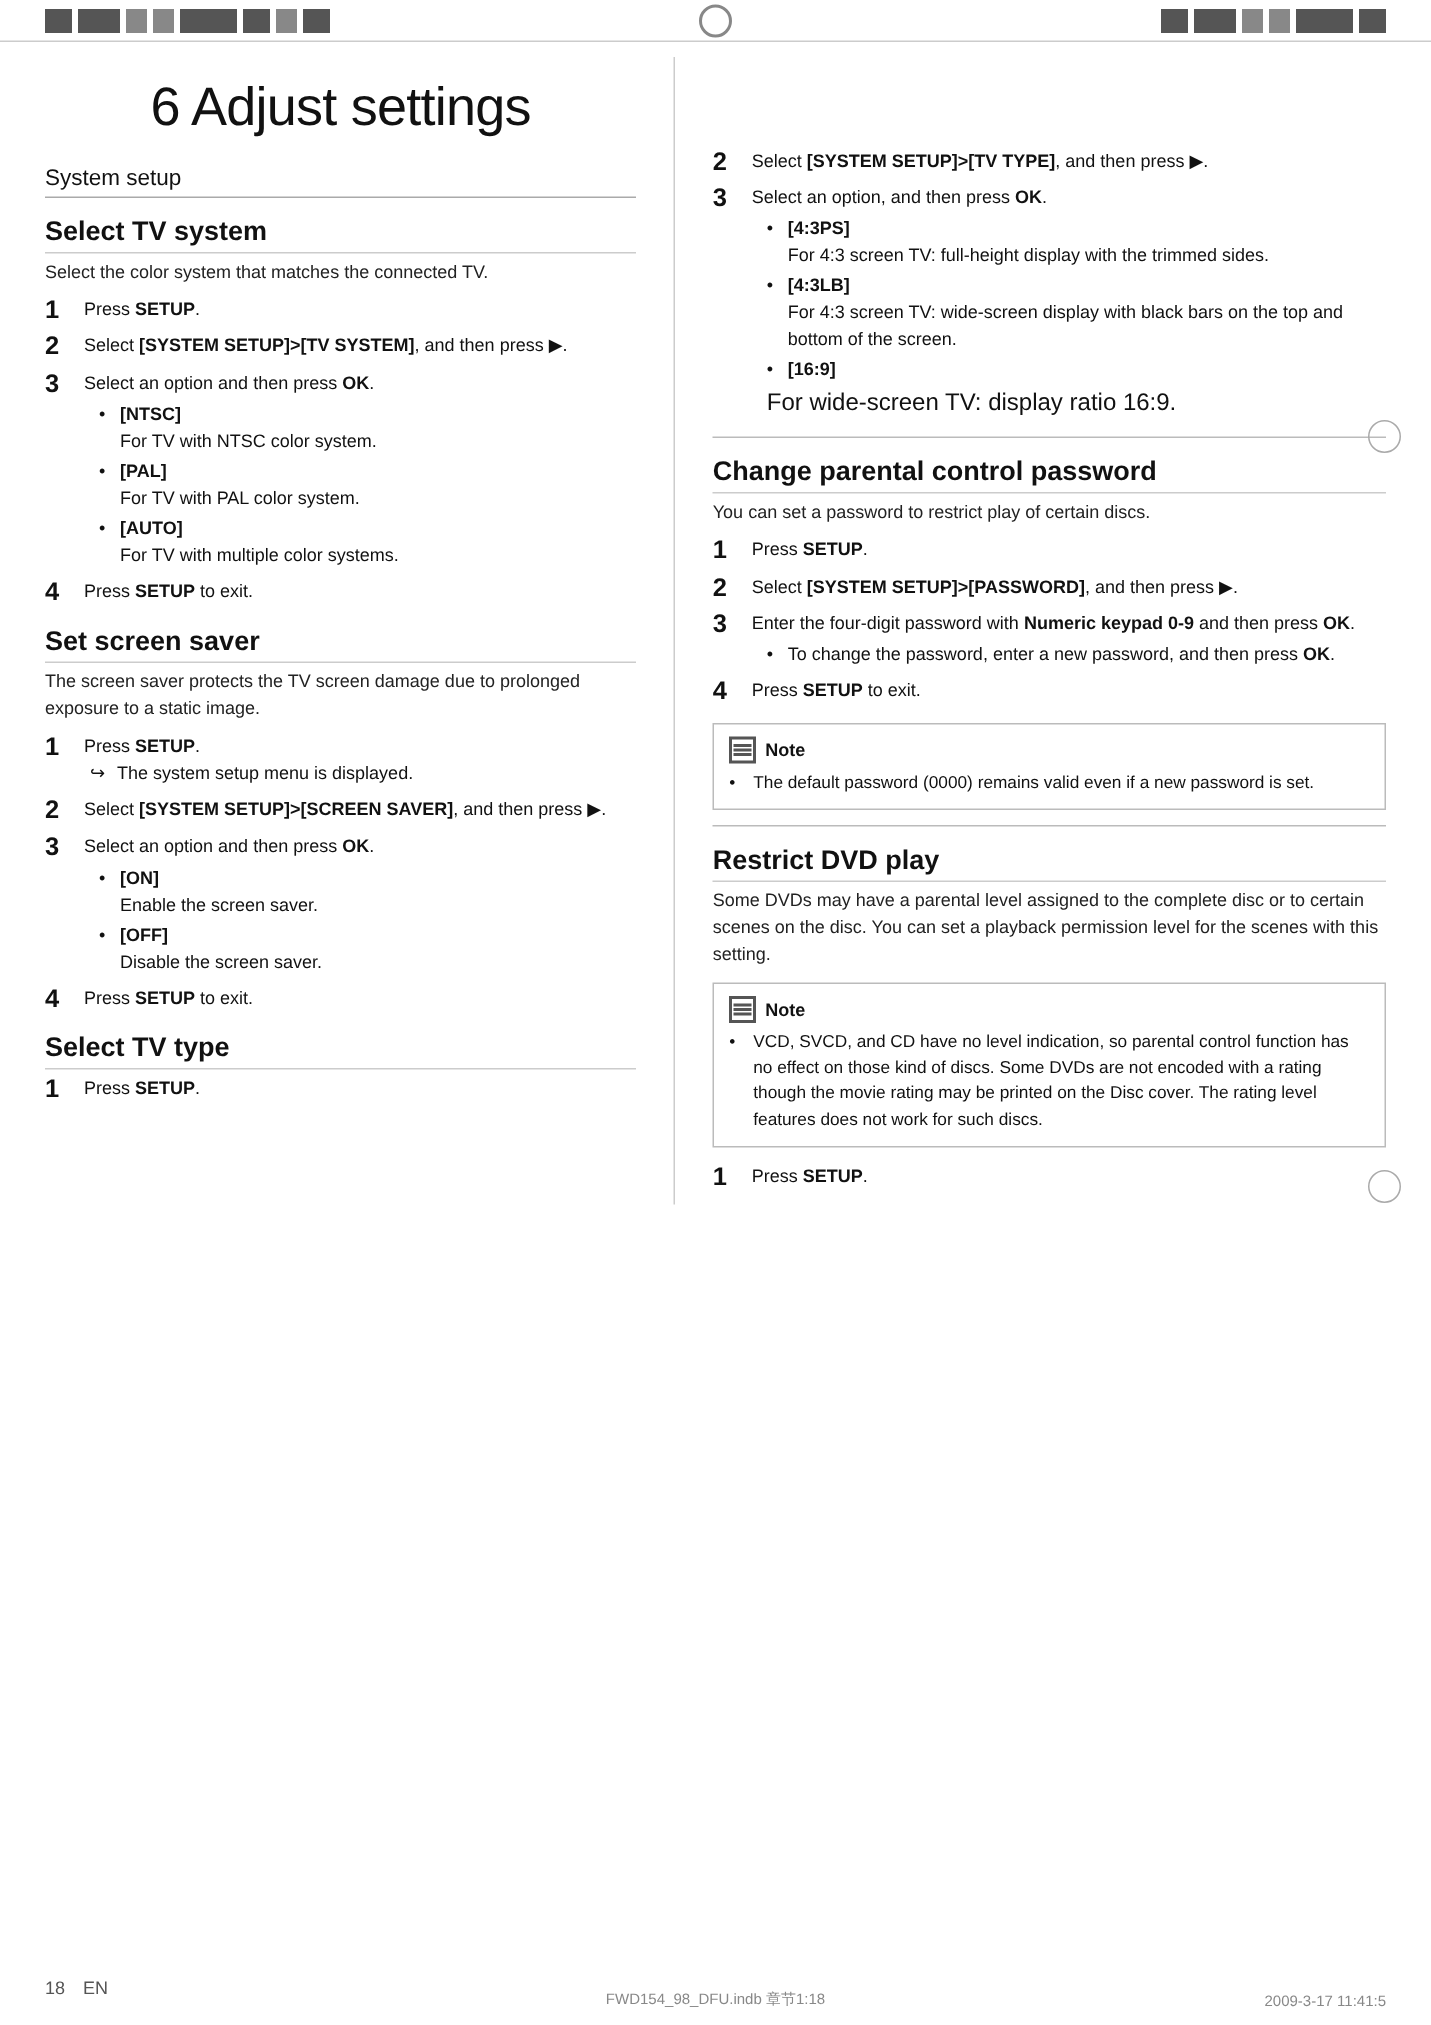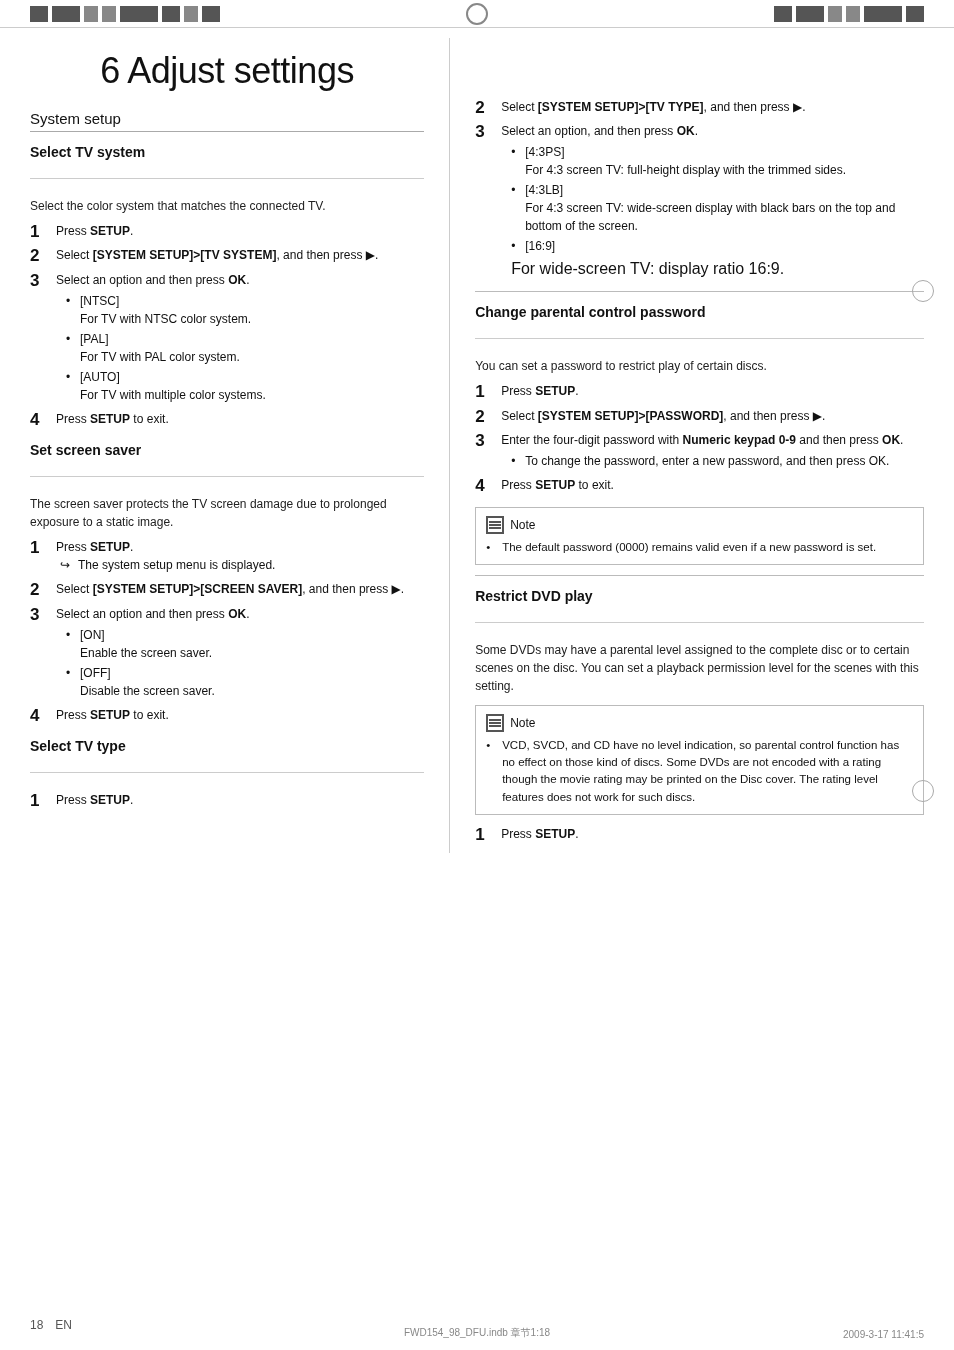--- a/index.html
+++ b/index.html
@@ -85,25 +85,25 @@
     
     .section-title {
       font-size: 15px;
       font-weight: normal;
       border-bottom: 1px solid #aaa;
       padding-bottom: 4px;
       margin-bottom: 8px;
       color: #111;
     }
     .sub-section-title {
-      font-size: 14px;
+      font-size: 18px;
       font-weight: bold;
       border-bottom: 1px solid #ccc;
-      padding-bottom: 18px;
-      margin-bottom: 18px;
+      padding-bottom: 3px;
+      margin-bottom: 3px;
       margin-top: 12px;
       color: #111;
     }
 
     p {
       font-size: 12px;
       line-height: 1.5;
       margin-bottom: 7px;
       color: #222;
     }
@@ -144,21 +144,21 @@
     .bullet-dot {
       min-width: 14px;
       font-size: 12px;
       line-height: 1.5;
     }
     .bullet-text {
       font-size: 12px;
       line-height: 1.5;
     }
     .bullet-text b {
-      font-weight: normal;
+      font-weight: bold;
     }
 
     
     .arrow-item {
       display: flex;
       align-items: flex-start;
       margin-bottom: 2px;
       margin-left: 4px;
     }
     .arrow-sym {
@@ -176,21 +176,21 @@
       padding: 8px 10px;
       margin: 10px 0;
       background: #fff;
       font-size: 11.5px;
       line-height: 1.5;
     }
     .note-header {
       display: flex;
       align-items: center;
       margin-bottom: 5px;
-      font-weight: normal;
+      font-weight: bold;
       font-size: 12px;
       gap: 6px;
     }
     .note-icon {
       width: 18px;
       height: 18px;
       border: 2px solid #555;
       display: flex;
       align-items: center;
       justify-content: center;

